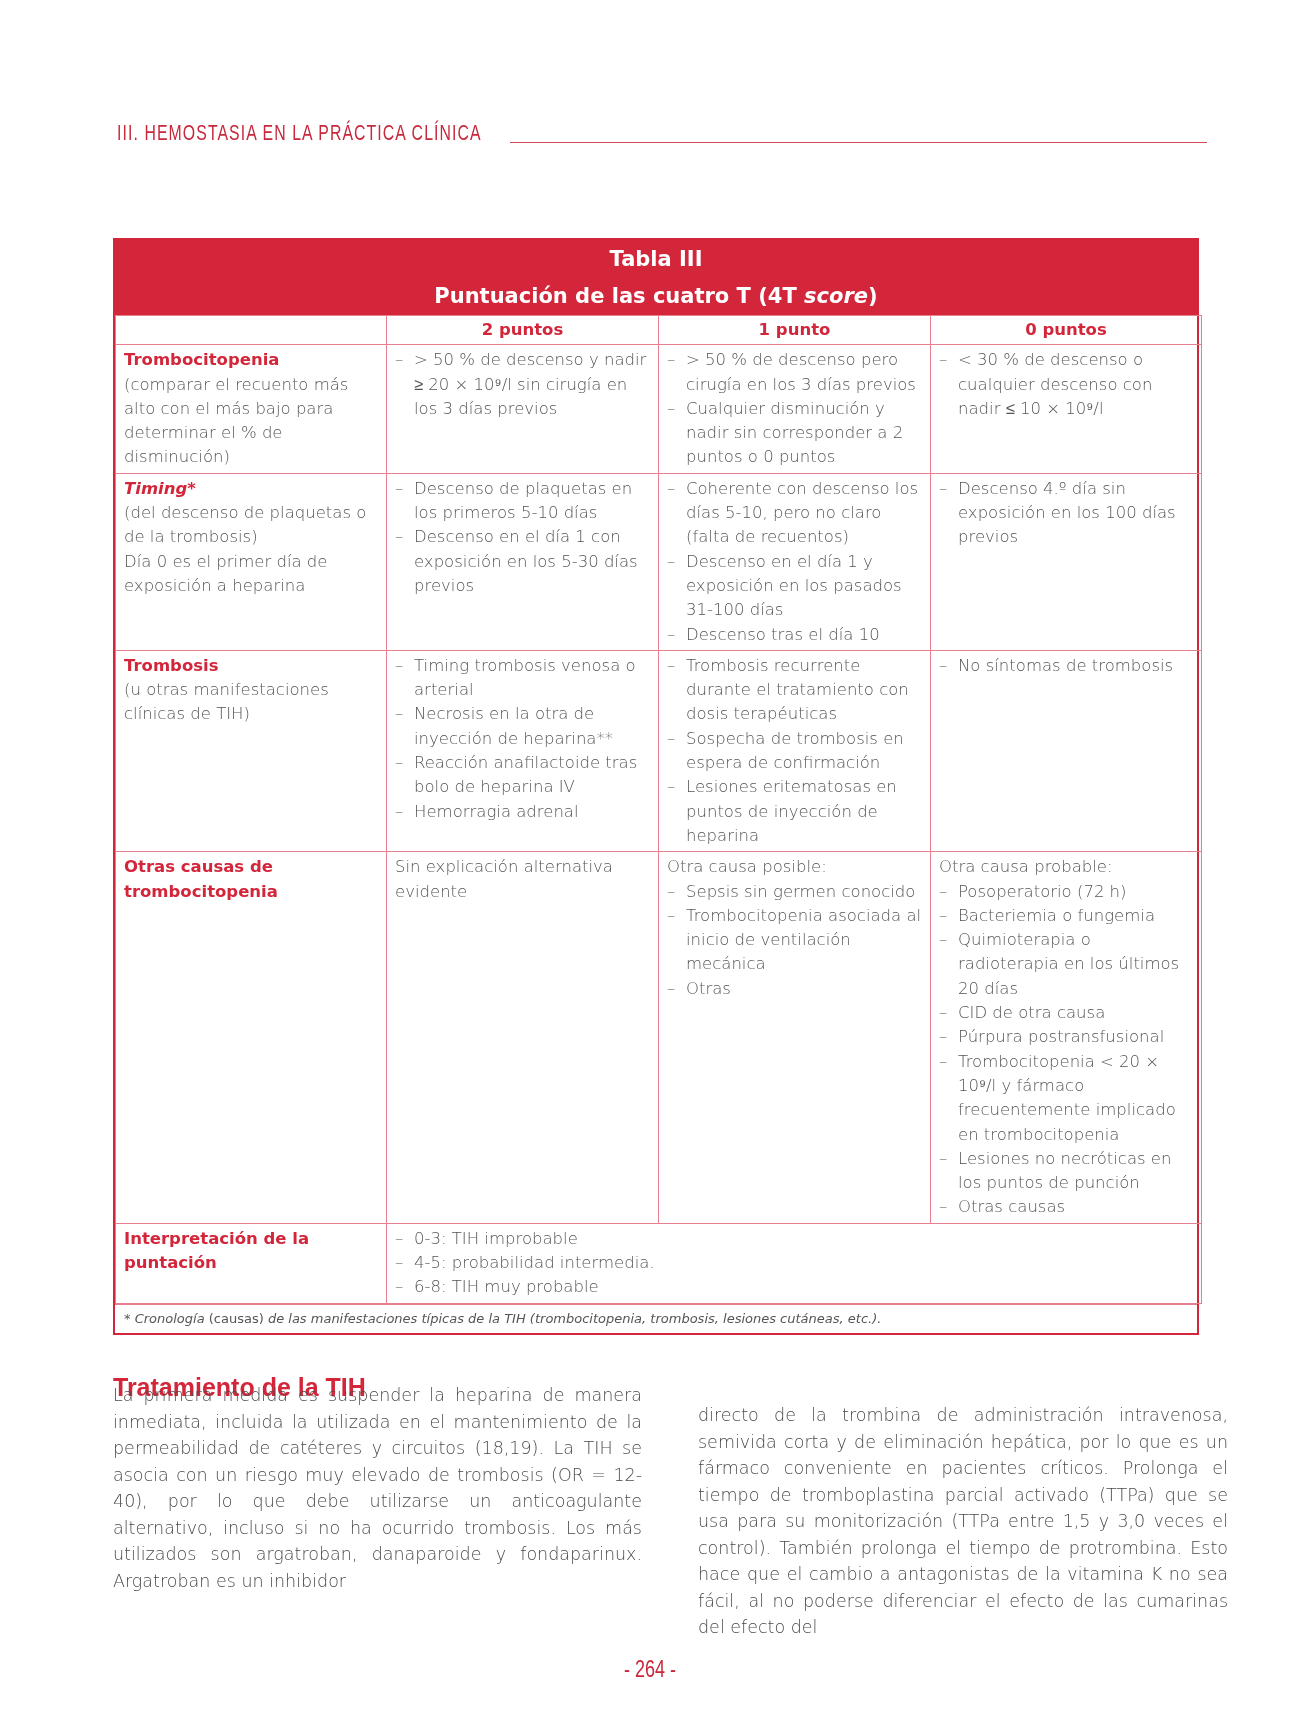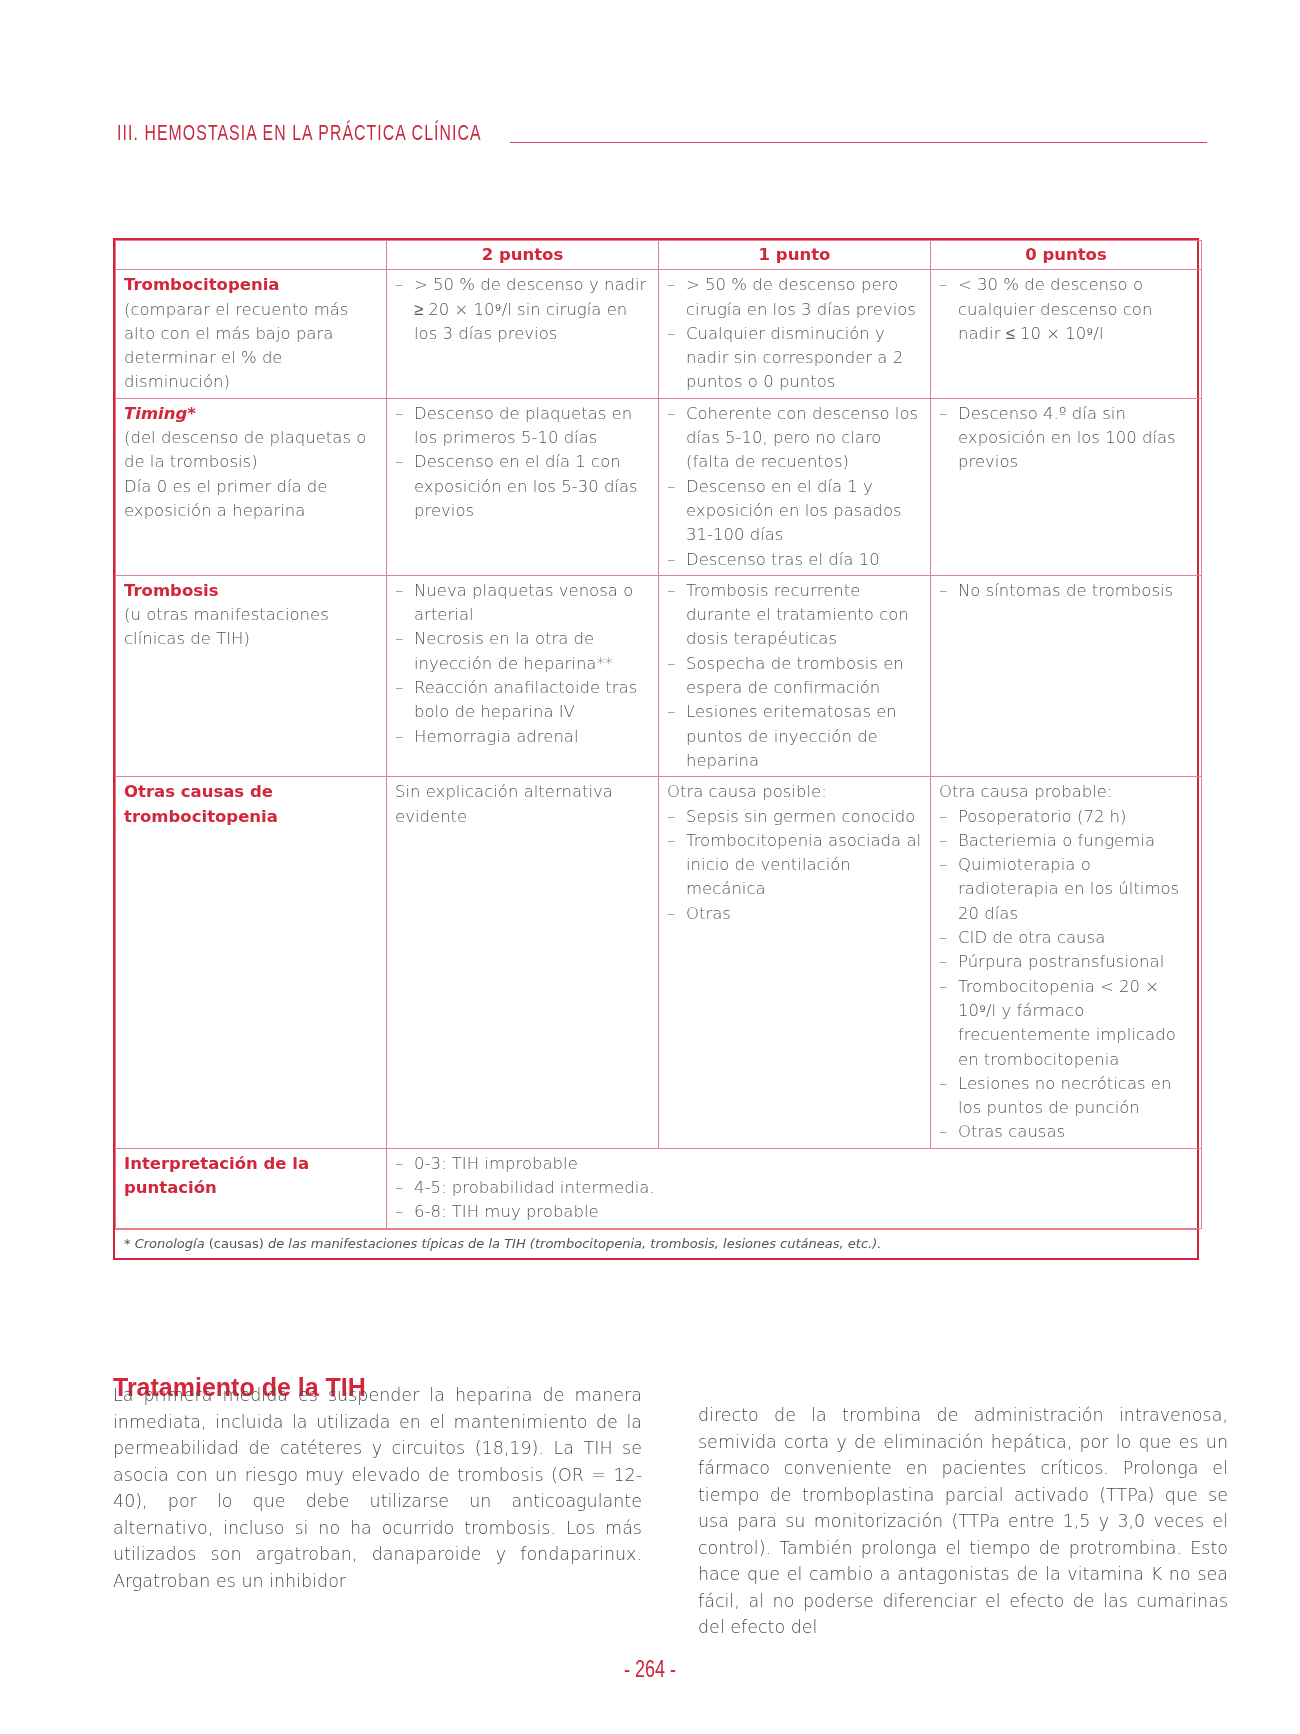--- a/index.html
+++ b/index.html
@@ -33,20 +33,24 @@
   </style>
 </head>
 <body>
 
 <div class="running-header">
   <span class="rh-text">III. HEMOSTASIA EN LA PRÁCTICA CLÍNICA</span>
   <span class="rh-line"></span>
 </div>
 
 <div class="tbl-wrap">
+  <div class="tbl-title">
+    <div>Tabla III</div>
+    <div><span>Puntuación de las cuatro T (4T </span><em>score</em><span>)</span></div>
+  </div>
   <table>
     <colgroup>
         <col class="c0">
         <col class="c1">
         <col class="c2">
         <col class="c3">
       </colgroup>
     <thead>
       <tr>
         <th></th>
@@ -103,21 +107,21 @@
             </ul>
           </td>
         </tr>
         <tr>
           <td>
             <div class="crit-title">Trombosis</div>
             <div>(u otras manifestaciones clínicas de TIH)</div>
           </td>
           <td>
             <ul class="dash">
-              <li>Nueva plaquetas venosa o arterial</li>
+              <li>Timing trombosis venosa o arterial</li>
               <li>Necrosis en la otra de inyección de heparina**</li>
               <li>Reacción anafilactoide tras bolo de heparina IV</li>
               <li>Hemorragia adrenal</li>
             </ul>
           </td>
           <td>
             <ul class="dash">
               <li>Trombosis recurrente durante el tratamiento con dosis terapéuticas</li>
               <li>Sospecha de trombosis en espera de confirmación</li>
               <li>Lesiones eritematosas en puntos de inyección de heparina</li>

